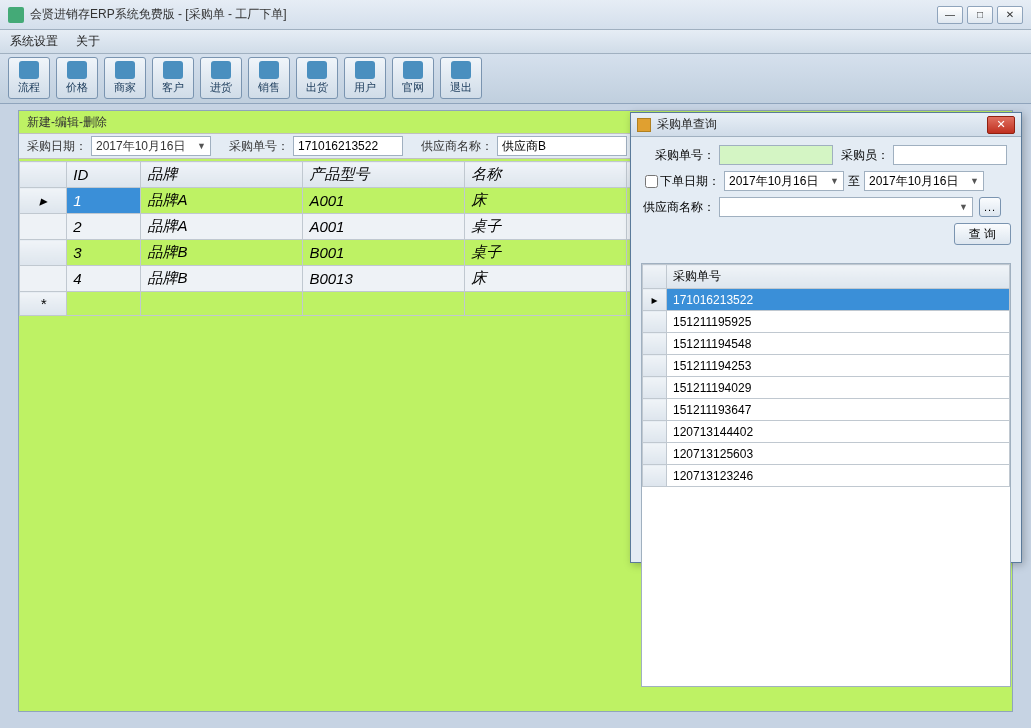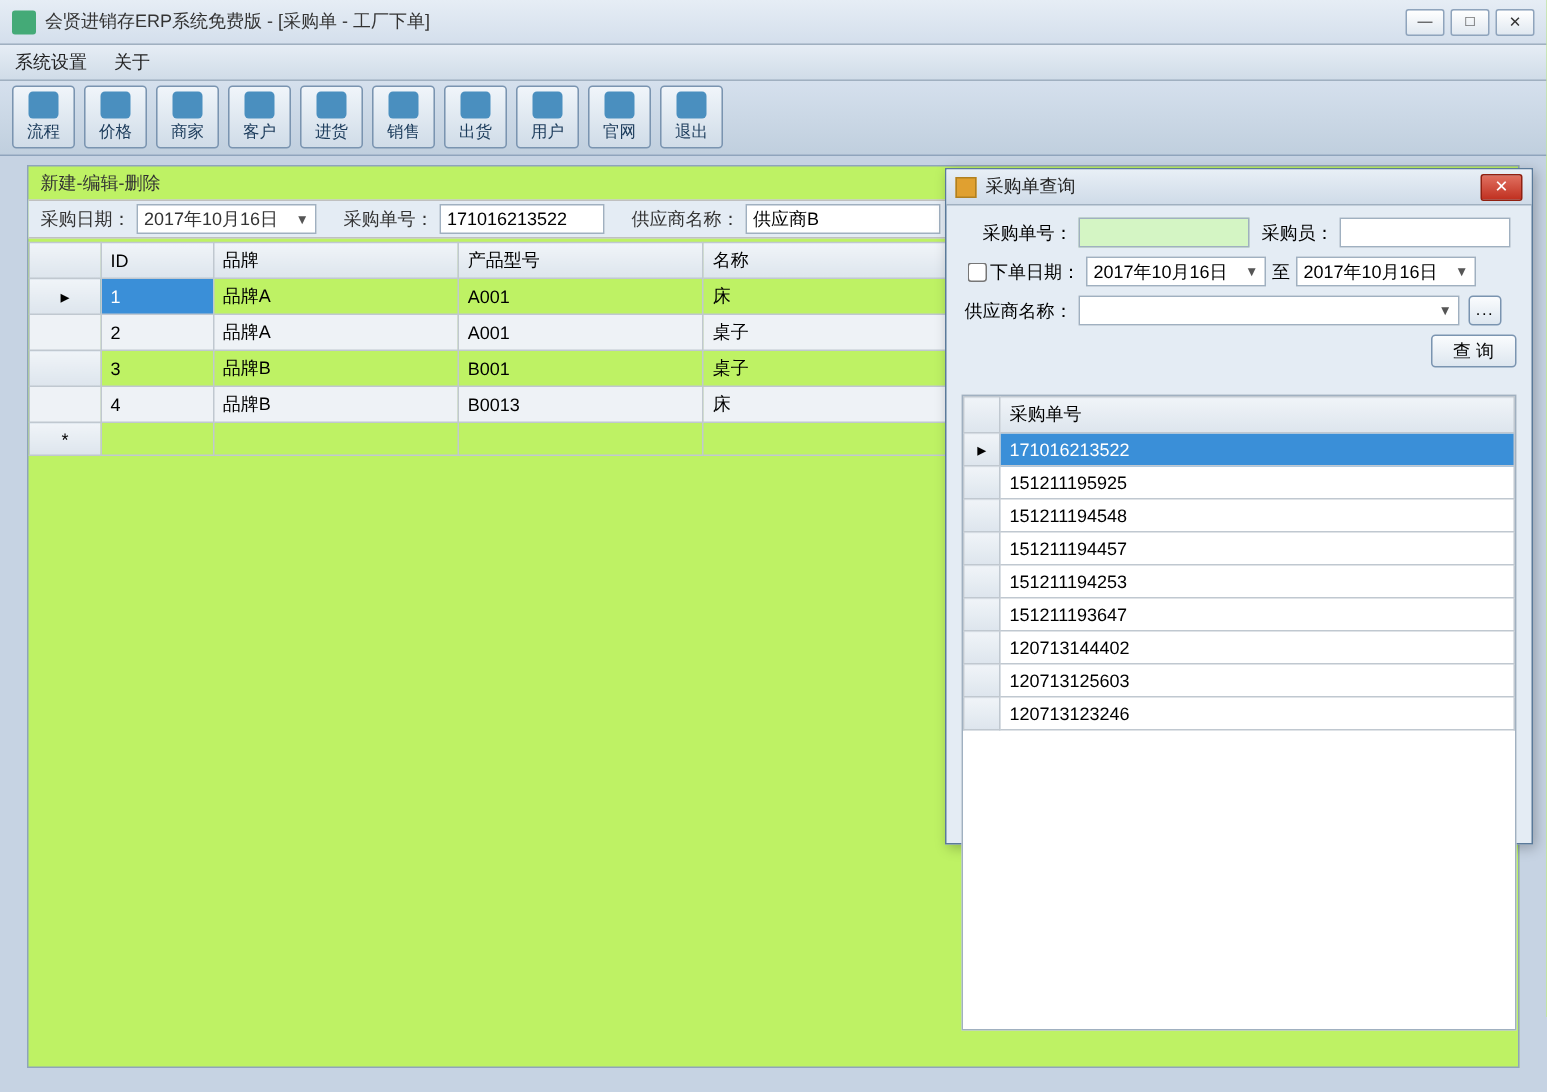--- a/index.html
+++ b/index.html
@@ -18,21 +18,21 @@
 .tool-btn .ico { width: 20px; height: 18px; background: #4a8fbf; border-radius: 3px; margin-bottom: 1px; }
 
 .main-area { position: absolute; left: 18px; top: 110px; right: 18px; bottom: 16px; background: #bef264; border: 1px solid #8fa4bc; }
 
 .ops-bar { height: 22px; display: flex; align-items: center; padding: 0 8px; font-size: 12px; color: #333; }
 .filter-bar { height: 26px; display: flex; align-items: center; padding: 2px 8px; font-size: 12px; color: #333; background: #e4ecf4; border-top: 1px solid #c0c0c0; border-bottom: 1px solid #c0c0c0; }
 .filter-bar label { margin-right: 4px; }
 .date-select { width: 120px; height: 20px; border: 1px solid #a0b0c0; background: #fff; font-size: 12px; padding: 0 4px; display: flex; align-items: center; justify-content: space-between; margin-right: 18px; }
 .text-input { height: 20px; border: 1px solid #a0b0c0; background: #fff; font-size: 12px; padding: 0 4px; }
 
-.grid { position: absolute; left: 0; right: 0; top: 50px; bottom: 0; overflow: hidden; font-size: 12px; }
+.grid { position: absolute; left: 0; right: 0; top: 50px; bottom: 0; overflow: hidden; font-size: 15px; font-style: italic; }
 .grid table { border-collapse: collapse; width: 100%; }
 .grid th, .grid td { border: 1px solid #c0c8d0; padding: 3px 6px; text-align: left; height: 22px; }
 .grid th { background: linear-gradient(#f0f4f8,#dde5ed); font-weight: normal; }
 .grid .rowhead { width: 28px; background: linear-gradient(#f0f4f8,#dde5ed); text-align: center; }
 .grid tr.alt td { background: #eef2f6; }
 .grid td.sel { background: #3a8fd8; color: #fff; }
 
 .dialog { position: absolute; left: 630px; top: 112px; width: 392px; height: 451px; background: #e4ecf4; border: 1px solid #5a7a9a; box-shadow: 2px 2px 8px rgba(0,0,0,.25); }
 .dlg-title { height: 24px; background: linear-gradient(#e8eff6,#cfdbe8); display: flex; align-items: center; padding: 0 6px; font-size: 12px; color: #222; border-bottom: 1px solid #a0b0c0; }
 .dlg-title .dlg-icon { width: 14px; height: 14px; background: #e0a030; border: 1px solid #b08020; margin-right: 6px; }
@@ -262,25 +262,25 @@
       <tr>
             <td class="rowhead"></td>
             <td>151211195925</td>
           </tr>
       <tr>
             <td class="rowhead"></td>
             <td>151211194548</td>
           </tr>
       <tr>
             <td class="rowhead"></td>
-            <td>151211194457</td>
-          </tr>
-      <tr>
-            <td class="rowhead"></td>
             <td>151211194253</td>
+          </tr>
+      <tr>
+            <td class="rowhead"></td>
+            <td>151211194029</td>
           </tr>
       <tr>
             <td class="rowhead"></td>
             <td>151211193647</td>
           </tr>
       <tr>
             <td class="rowhead"></td>
             <td>120713144402</td>
           </tr>
       <tr>

